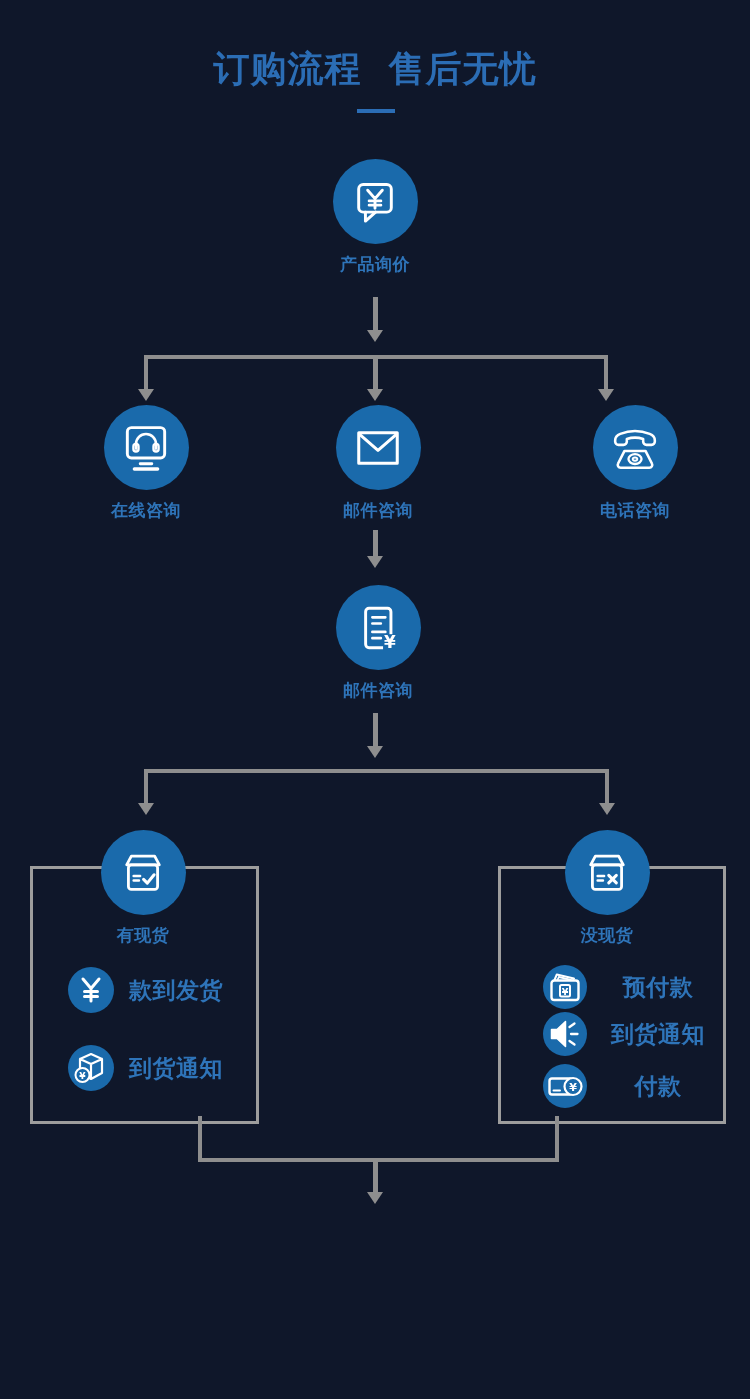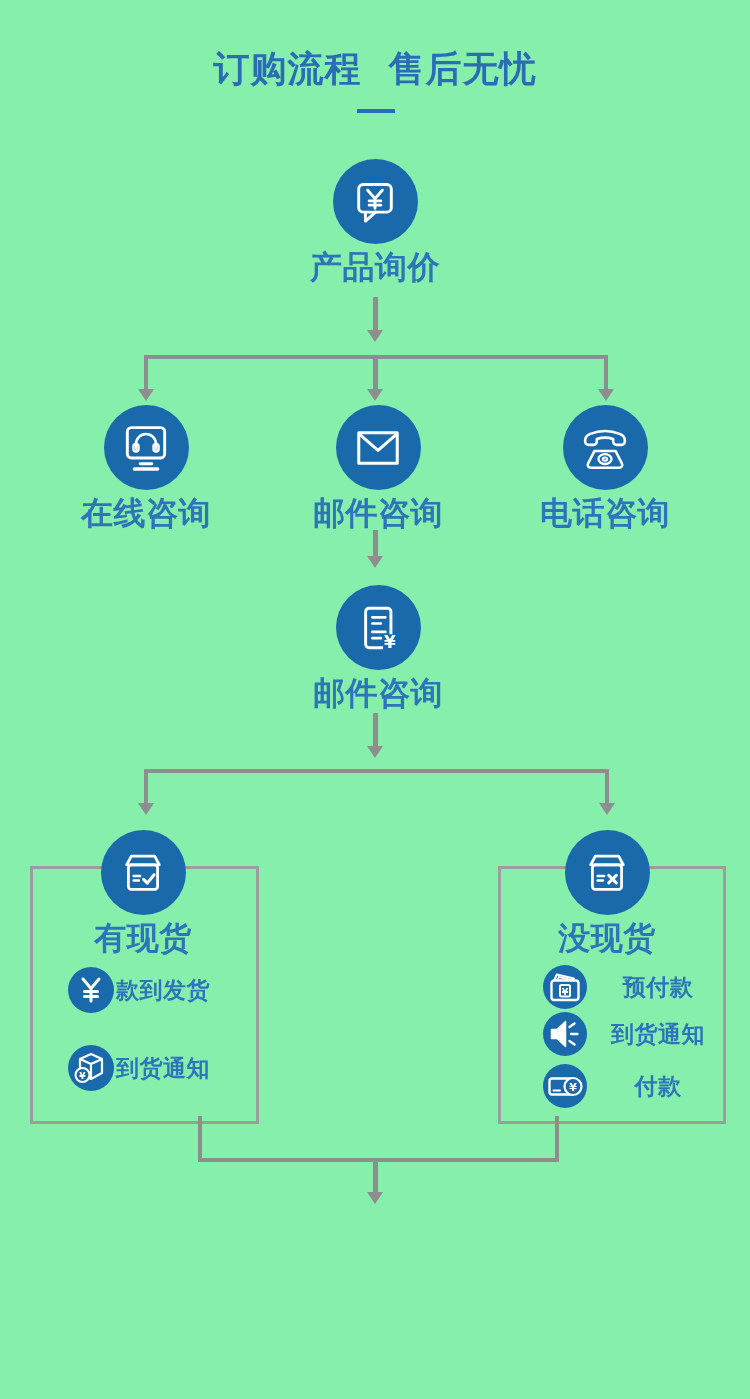--- a/index.html
+++ b/index.html
@@ -1,38 +1,38 @@
 <!DOCTYPE html>
 <html><head>
 <meta charset="utf-8">
 <style>
   html,body{margin:0;padding:0;background:#ffffff;}
   .canvas{
-    position:relative;width:750px;height:1399px;background:#86efac;
+    position:relative;width:750px;height:1399px;background:#0f172a;
     font-family:"DejaVu Sans","Liberation Sans",sans-serif;overflow:hidden;
   }
   .page-title{
     position:absolute;top:45px;left:0;width:750px;text-align:center;
     font-size:36px;font-weight:bold;color:#2b6db5;letter-spacing:1px;white-space:pre;
   }
   .title-dash{position:absolute;left:357px;top:109px;width:38px;height:4px;background:#2b6db5;}
   
   .node{position:absolute;display:flex;flex-direction:column;align-items:center;z-index:2;}
   .big-circle{width:85px;height:85px;border-radius:50%;background:#1a6aab;
     display:flex;align-items:center;justify-content:center;}
-  .node-label{margin-top:2px;font-size:32px;font-weight:600;color:#2e74b9;
+  .node-label{margin-top:9px;font-size:17px;font-weight:600;color:#2e74b9;
     letter-spacing:0.5px;white-space:nowrap;}
   
   .item{position:absolute;display:flex;align-items:center;z-index:2;}
   .small-circle{border-radius:50%;background:#1a6aab;flex:none;
     display:flex;align-items:center;justify-content:center;}
   .sc-46{width:46px;height:46px;}
   .sc-44{width:44px;height:44px;}
   .item-label{font-size:23px;font-weight:600;color:#2e74b9;letter-spacing:0.5px;white-space:nowrap;}
-  .item-left .item-label{margin-left:2px;}
+  .item-left .item-label{margin-left:15px;}
   .item-right .item-label{margin-left:8px;width:126px;text-align:center;}
   
   .vline,.hline{position:absolute;background:#8e8e8e;z-index:1;}
   .ahead{position:absolute;width:0;height:0;z-index:1;
     border-left:8px solid transparent;border-right:8px solid transparent;
     border-top:12px solid #8e8e8e;}
   .flow-box{position:absolute;border:3px solid #9d9d9d;background:transparent;z-index:0;}
   
   svg{display:block;}
   svg .st{fill:none;stroke:#ffffff;stroke-linecap:round;stroke-linejoin:round;}
@@ -104,21 +104,21 @@
         <path class="st" d="M15.5 24.5 v-4 a8.5 8.5 0 0 1 17 0 v4" stroke-width="2.3"></path>
         <rect class="st" x="13.2" y="20.5" width="4.4" height="6.5" rx="2.2" stroke-width="2"></rect>
         <rect class="st" x="30.4" y="20.5" width="4.4" height="6.5" rx="2.2" stroke-width="2"></rect>
         <path class="st" d="M19 37.5 H29" stroke-width="2.4"></path>
         <path class="st" d="M14 42 H34" stroke-width="2.8"></path>
       </svg>
     </div>
     <div class="node-label">在线咨询</div>
   </div>
 
-  <div class="node" style="left:535px;top:405px;width:140px">
+  <div class="node" style="left:565px;top:405px;width:140px">
     <div class="big-circle">
       <svg width="56" height="56" viewBox="0 0 48 48">
         <path class="st" stroke-width="2.2" d="M7 17.5 c0-2.8 1.8-4.6 4.4-5.6 c7.8-3 17.4-3 25.2 0 c2.6 1 4.4 2.8 4.4 5.6 v1 a2.8 2.8 0 0 1 -2.8 2.8 h-4.4 a2.8 2.8 0 0 1 -2.8 -2.8 v-2.2 c-4.6-1.6-9.4-1.6-14 0 v2.2 a2.8 2.8 0 0 1 -2.8 2.8 H9.8 A2.8 2.8 0 0 1 7 18.5 z"></path>
         <path class="st" stroke-width="2.2" d="M15 26.5 h18 l5.5 10.8 a2.5 2.5 0 0 1 -2.2 3.7 H11.7 a2.5 2.5 0 0 1 -2.2 -3.7 z"></path>
         <ellipse class="st" cx="24" cy="33.5" rx="5.6" ry="4.2" stroke-width="2"></ellipse>
         <ellipse class="st" cx="24" cy="33.5" rx="2" ry="1.4" stroke-width="1.6"></ellipse>
       </svg>
     </div>
     <div class="node-label">电话咨询</div>
   </div>

